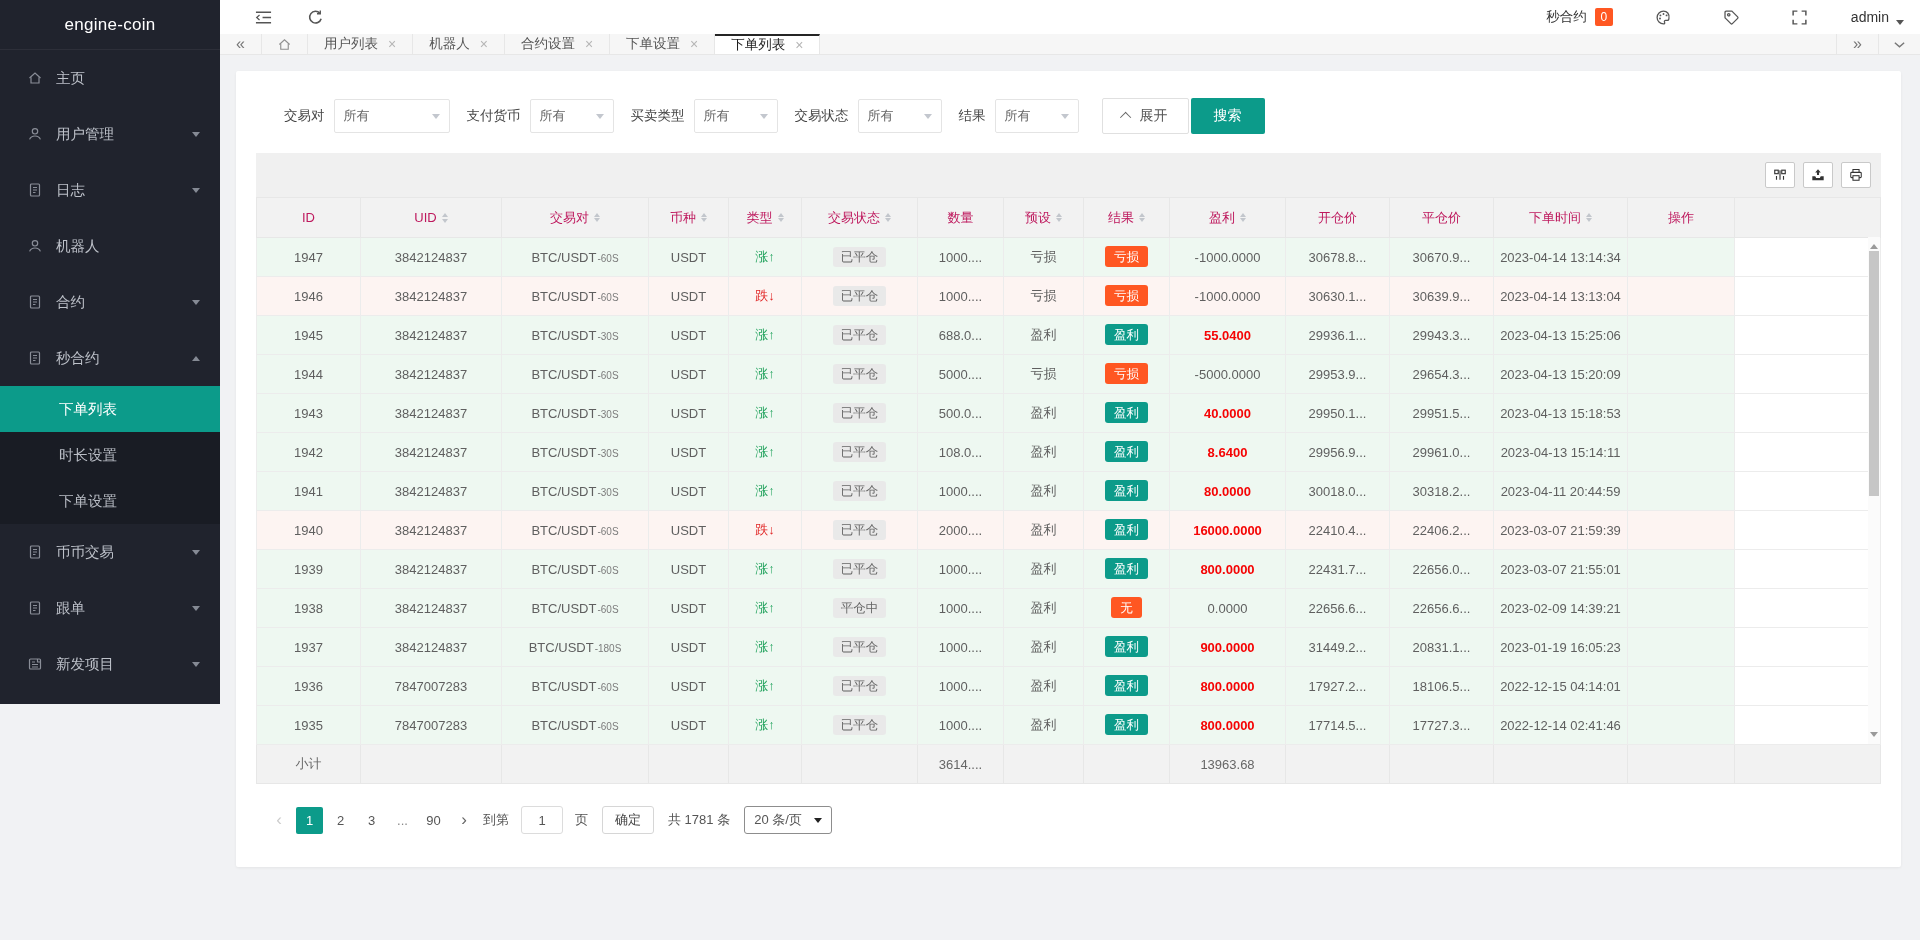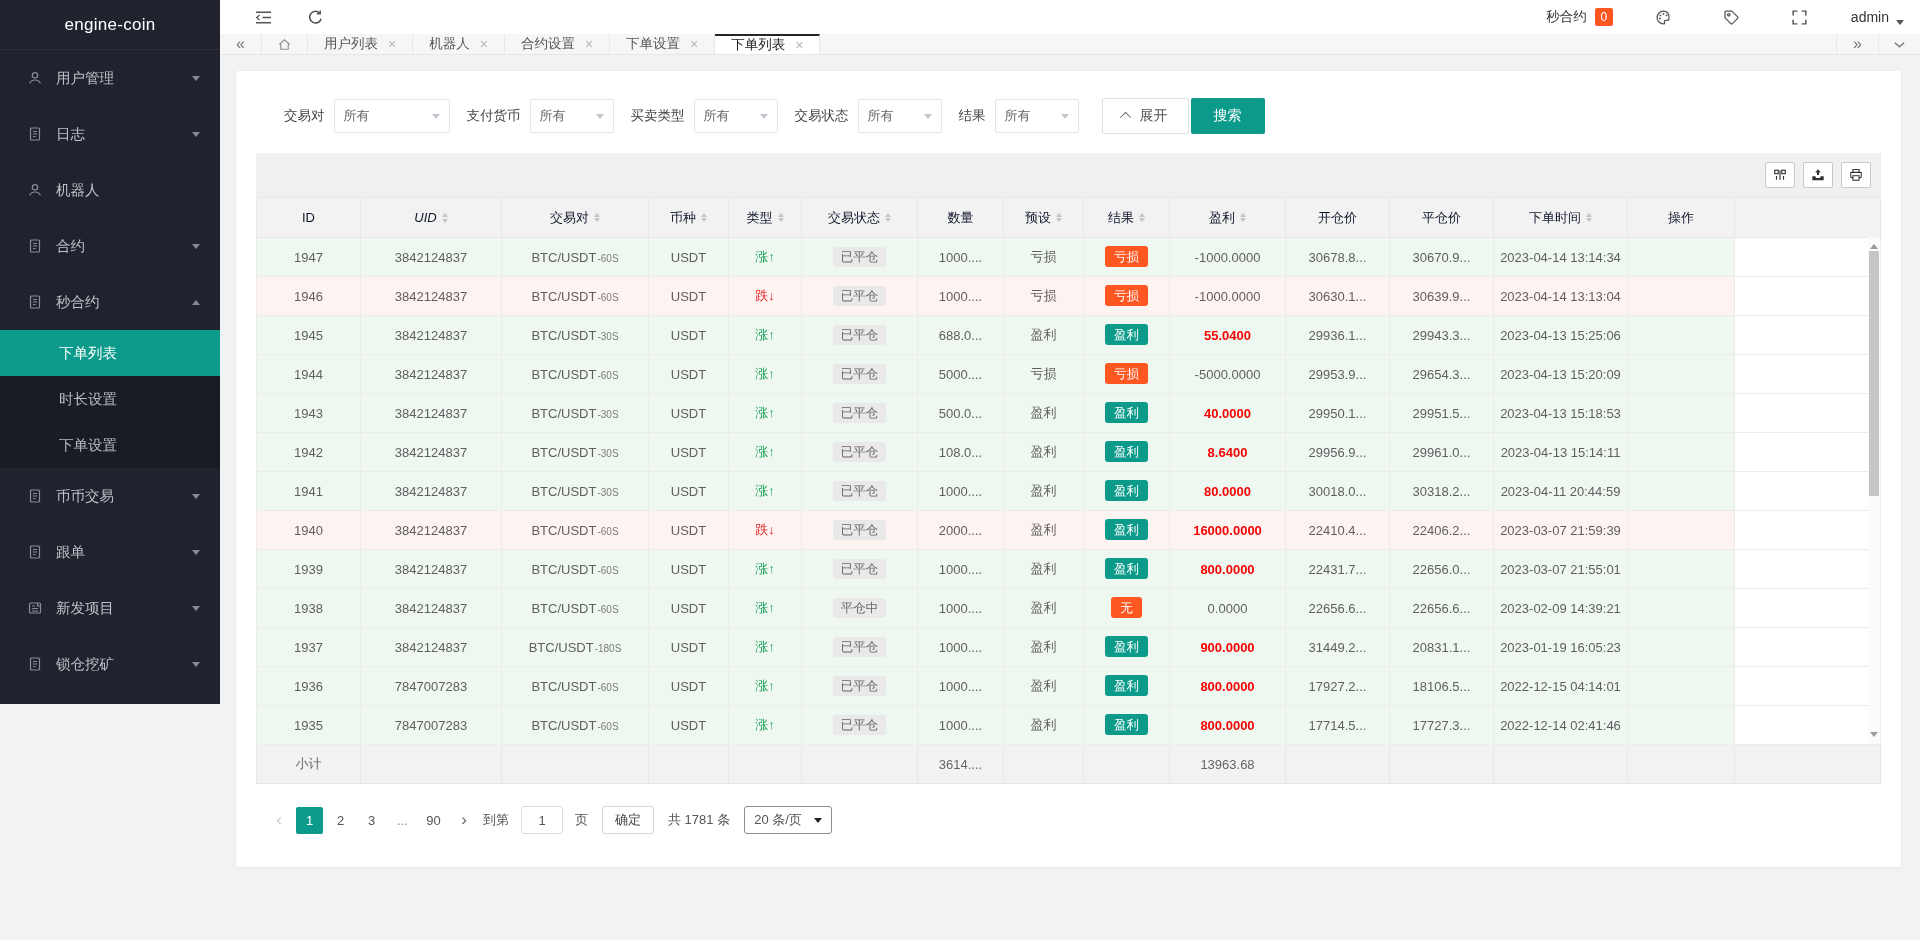--- a/index.html
+++ b/index.html
@@ -63,21 +63,21 @@
   .btn-search{height:36px;padding:0 23px;background:#0c9b8a;color:#fff;border:none;border-radius:2px;font-size:14px;cursor:pointer;margin-left:2px}
 
   
   .table-zone{margin:0 20px}
   .toolbar{height:44px;background:#f0f0f0;display:flex;align-items:center;justify-content:flex-end;padding:0 10px;gap:8px}
   .tool-btn{width:30px;height:26px;background:#fff;border:1px solid #c9c9c9;border-radius:2px;display:inline-flex;align-items:center;justify-content:center;cursor:pointer}
   .tool-btn svg{width:14px;height:14px}
 
   .tbl-outer{position:relative}
   table{width:100%;border-collapse:collapse;table-layout:fixed;font-size:13px;color:#5f5f5f}
-  thead th{height:40px;background:#f2f2f2;font-weight:400;color:#0f172a;border:1px solid #e7e7e7;text-align:center}
+  thead th{height:40px;background:#f2f2f2;font-weight:400;color:#be185d;border:1px solid #e7e7e7;text-align:center}
   thead th span.col-label{vertical-align:middle}
   tbody td{height:39px;border:1px solid #ececec;text-align:center;overflow:hidden;white-space:nowrap}
   tr.tint-green td{background:#eef8f1}
   tr.tint-red td{background:#fdf4f2}
   tbody td.filler,tfoot td.filler{background:#fff}
   tfoot td{height:39px;background:#f2f2f2;border:1px solid #e7e7e7;text-align:center;color:#666}
   tfoot td.filler{background:#f2f2f2}
   tfoot td:first-child{text-align:center}
 
   .sort{display:inline-flex;flex-direction:column;margin-left:5px;vertical-align:middle;cursor:pointer}
@@ -114,20 +114,29 @@
   .size-select .caret{border-top-color:#222;margin-left:12px}
 </style>
 </head>
 <body>
 
 <div class="app">
 
   <aside class="sidebar">
     <div class="logo">engine-coin</div>
     <nav id="side-nav">
+        <div class="side-item">
+          <span class="s-icon">
+            <svg viewBox="0 0 16 16" fill="none" stroke="#8a8e98" stroke-width="1.2">
+              <path d="M2.5 8 8 3l5.5 5"></path>
+              <path d="M4 7.2V13h8V7.2"></path>
+            </svg>
+          </span>
+          <span class="s-label">主页</span>
+        </div>
         <div class="side-item">
           <span class="s-icon">
             <svg viewBox="0 0 16 16" fill="none" stroke="#8a8e98" stroke-width="1.2">
               <circle cx="8" cy="5.3" r="2.7"></circle>
               <path d="M2.6 13.4c1-2.5 3-3.4 5.4-3.4s4.4.9 5.4 3.4"></path>
             </svg>
           </span>
           <span class="s-label">用户管理</span>
           <span class="caret"></span>
         </div>
@@ -404,21 +413,21 @@
                   <rect x="4.5" y="8.8" width="7" height="5.2" fill="#fff"></rect>
                 </svg>
             </button>
           </div>
 
           <div class="tbl-outer">
             <table>
               <thead>
                   <tr id="thead-row">
                     <th style="width: 104px;"><span class="col-label">ID</span></th>
-                    <th style="width: 141px; font-style: italic;"><span class="col-label">UID</span><span class="sort">
+                    <th style="width: 141px;"><span class="col-label">UID</span><span class="sort">
                         <i class="s-up"></i>
                         <i class="s-dn"></i>
                       </span></th>
                     <th style="width: 147px;"><span class="col-label">交易对</span><span class="sort">
                         <i class="s-up"></i>
                         <i class="s-dn"></i>
                       </span></th>
                     <th style="width: 80px;"><span class="col-label">币种</span><span class="sort">
                         <i class="s-up"></i>
                         <i class="s-dn"></i>

